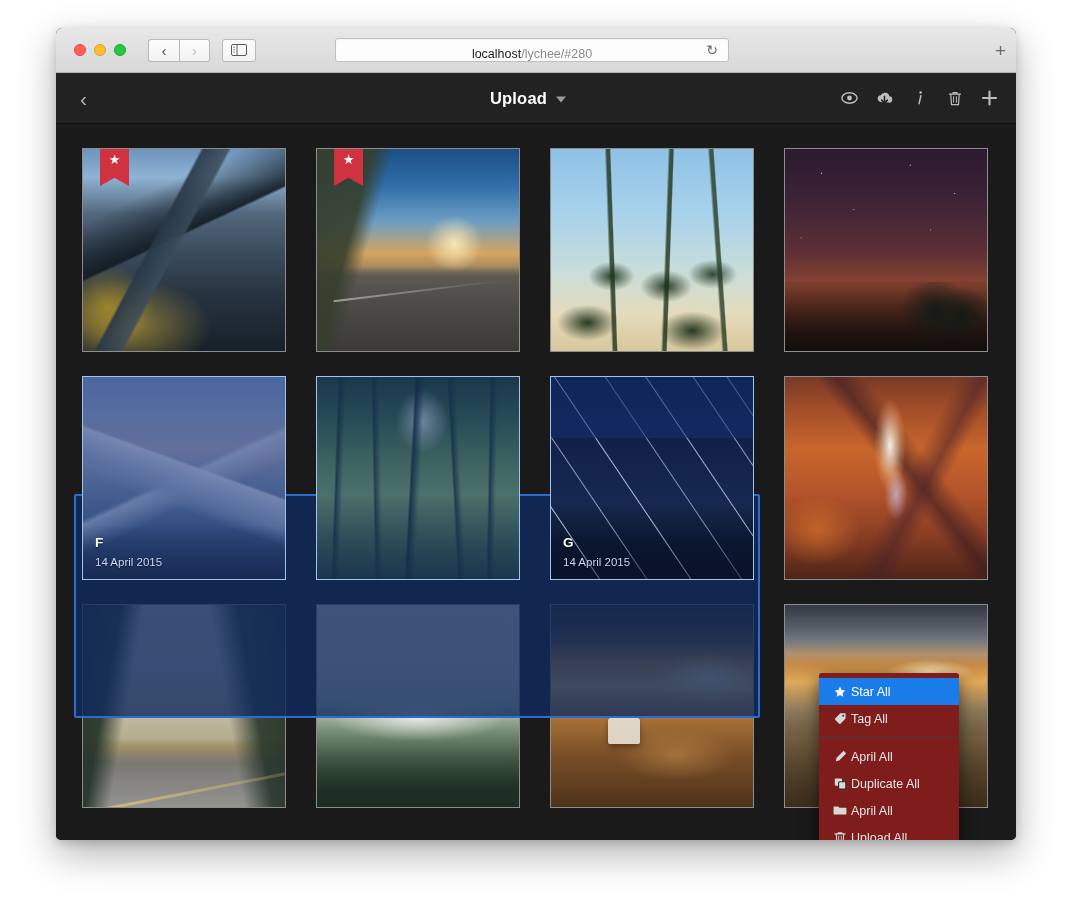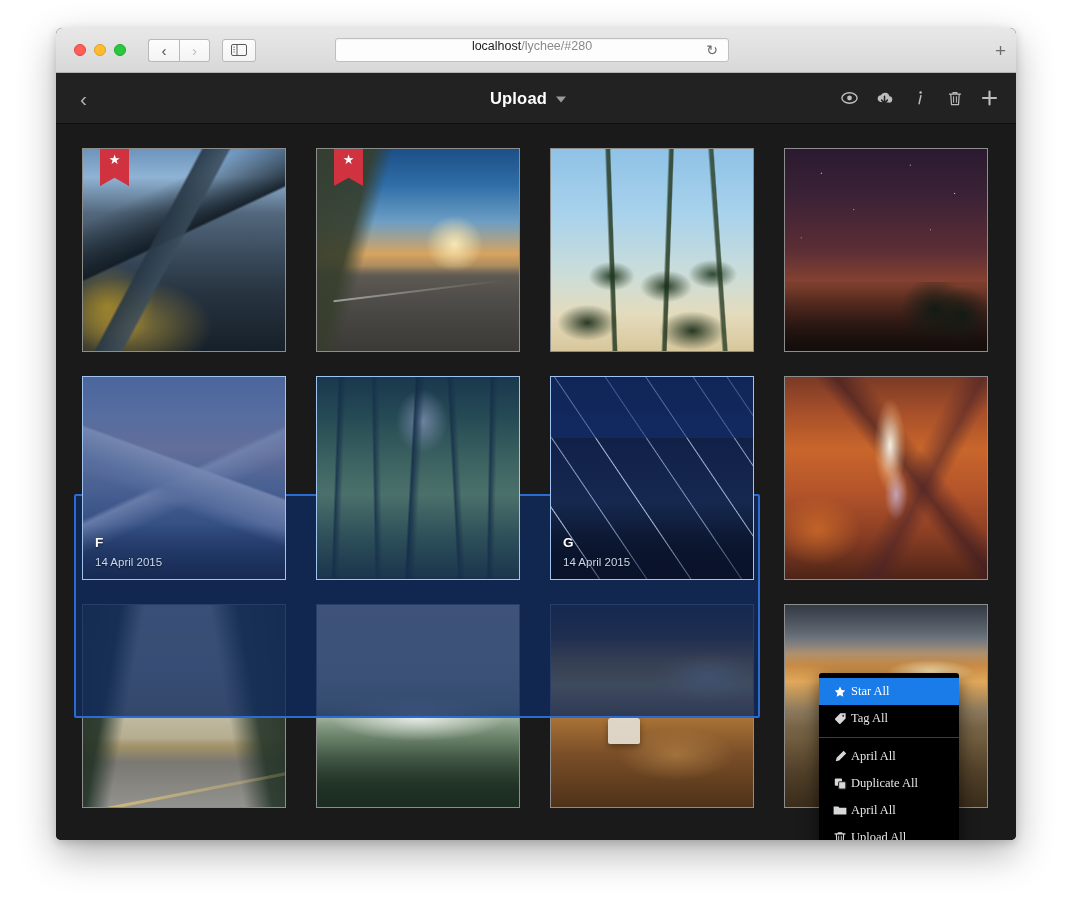--- a/index.html
+++ b/index.html
@@ -64,21 +64,21 @@
     display: flex; align-items: center; justify-content: center;
   }
 
   #url-bar {
     position: absolute;
     left: 279px; top: 10px;
     width: 394px; height: 24px;
     background: #fdfdfd;
     border: 1px solid #bfbfbf;
     border-radius: 3px;
-    display: flex; align-items: flex-start; justify-content: center;
+    display: flex; align-items: flex-end; justify-content: center;
     box-shadow: inset 0 1px 1px rgba(0,0,0,0.04);
   }
   #url-text { font-size: 12.5px; color: #1b1b1b; white-space: nowrap; }
   #url-text .dim { color: #8a8a8a; }
   #reload-icon {
     position: absolute; right: 10px; top: 50%;
     transform: translateY(-50%);
     color: #6a6a6a; font-size: 14px; line-height: 1;
   }
 
@@ -210,26 +210,25 @@
     text-shadow: 0 1px 2px rgba(0,0,0,0.6);
     display: flex; align-items: flex-end; gap: 5px;
   }
   .cam-icon { display: inline-flex; }
 
   
   #context-menu {
     position: absolute;
     left: 763px; top: 600px;
     width: 140px;
-    background: #000000;
+    background: #7f1d1d;
     border-radius: 3px;
     box-shadow: 0 5px 18px rgba(0,0,0,0.60);
     padding: 5px 0;
     z-index: 30;
-    font-family: Liberation Serif, serif;
   }
   .menu-item {
     height: 27px;
     display: flex; align-items: center;
     padding: 0 10px;
     color: #e6e6e6;
     font-size: 12.5px;
   }
   .menu-item.active { background: #1a7ce8; color: #ffffff; }
   .menu-item .mi-icon {

